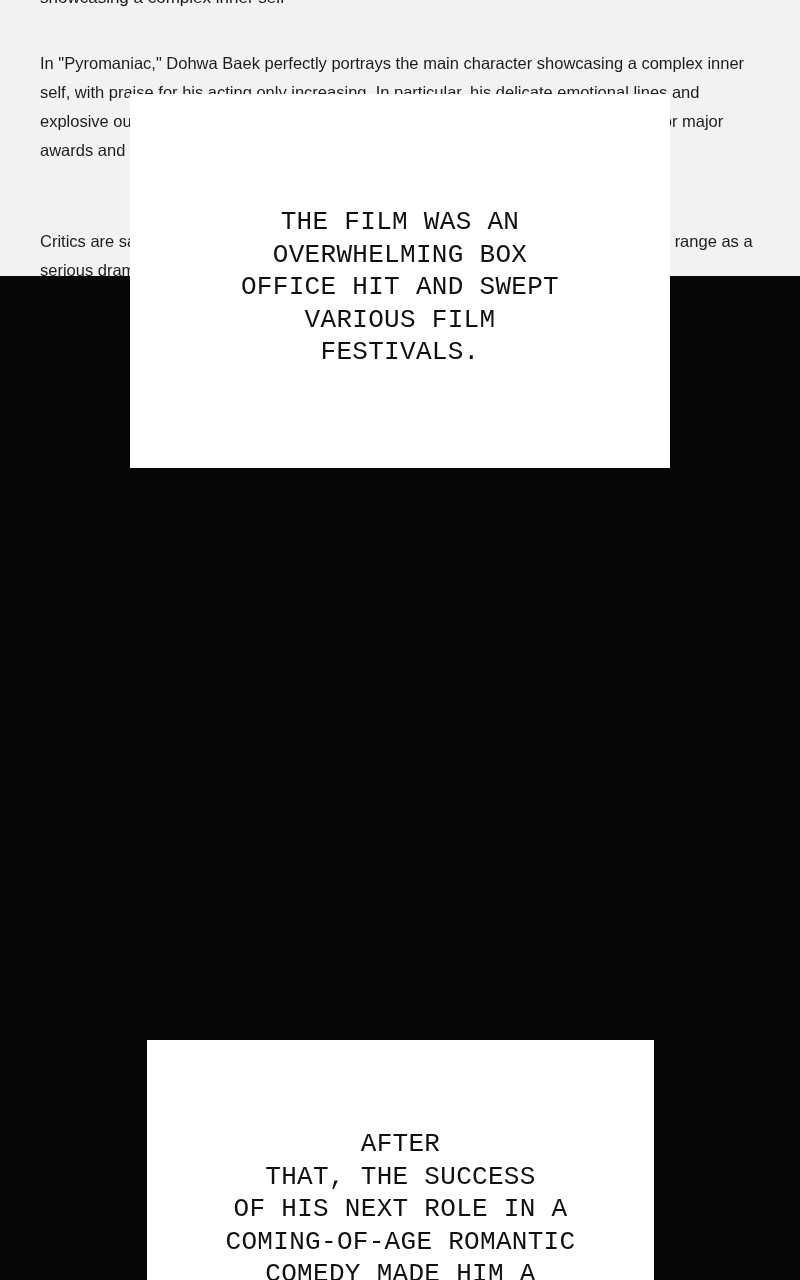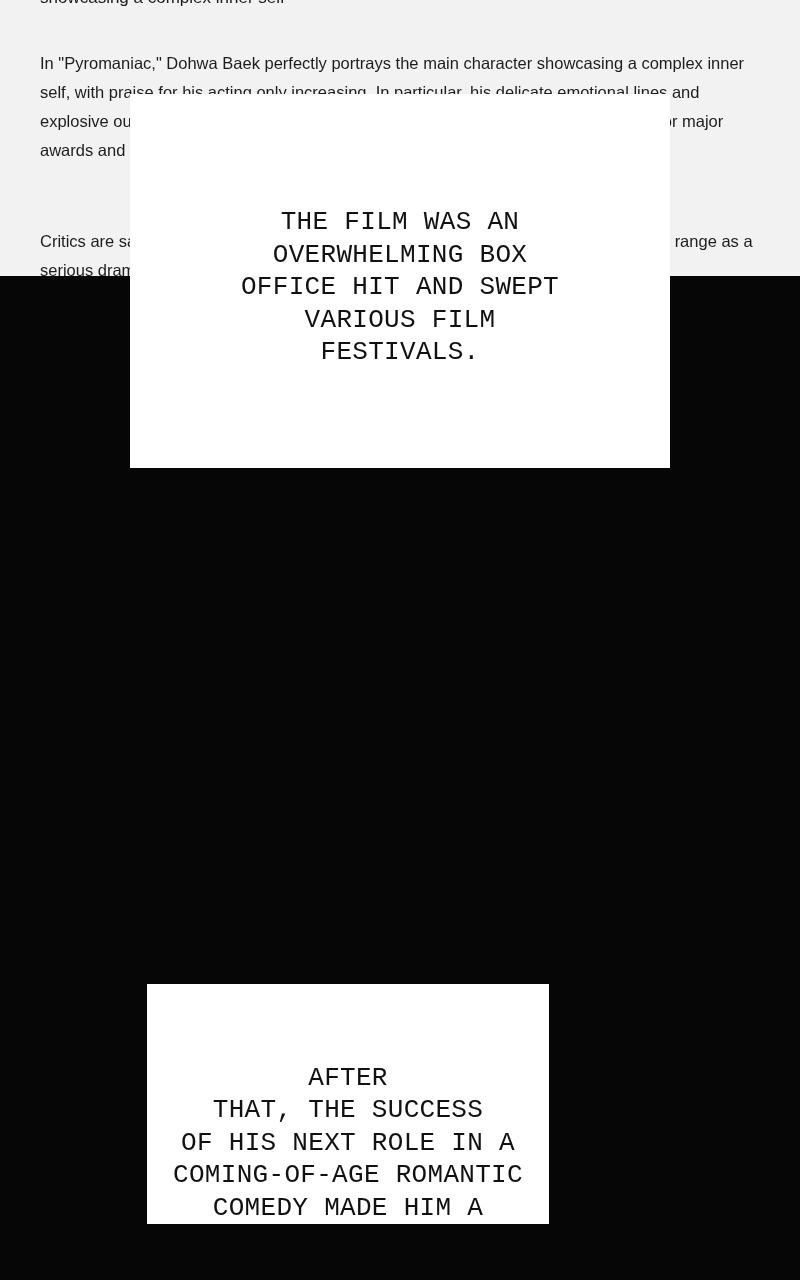--- a/index.html
+++ b/index.html
@@ -77,24 +77,24 @@
     width: 540px;
     height: 374px;
     align-items: flex-start;
   }
   .panel-1 .panel-text {
     margin-top: 112px;
   }
 
   .panel-2 {
     left: 147px;
-    top: 984px;
-    width: 402px;
+    top: 1040px;
+    width: 507px;
     height: 240px;
-    align-items: flex-end;
+    align-items: flex-start;
   }
   .panel-2 .panel-text {
     margin-top: 88px;
   }
 
   .panel-text {
     font-family: Liberation Mono, monospace;
     font-size: 26px;
     line-height: 32.5px;
     color: #111111;

